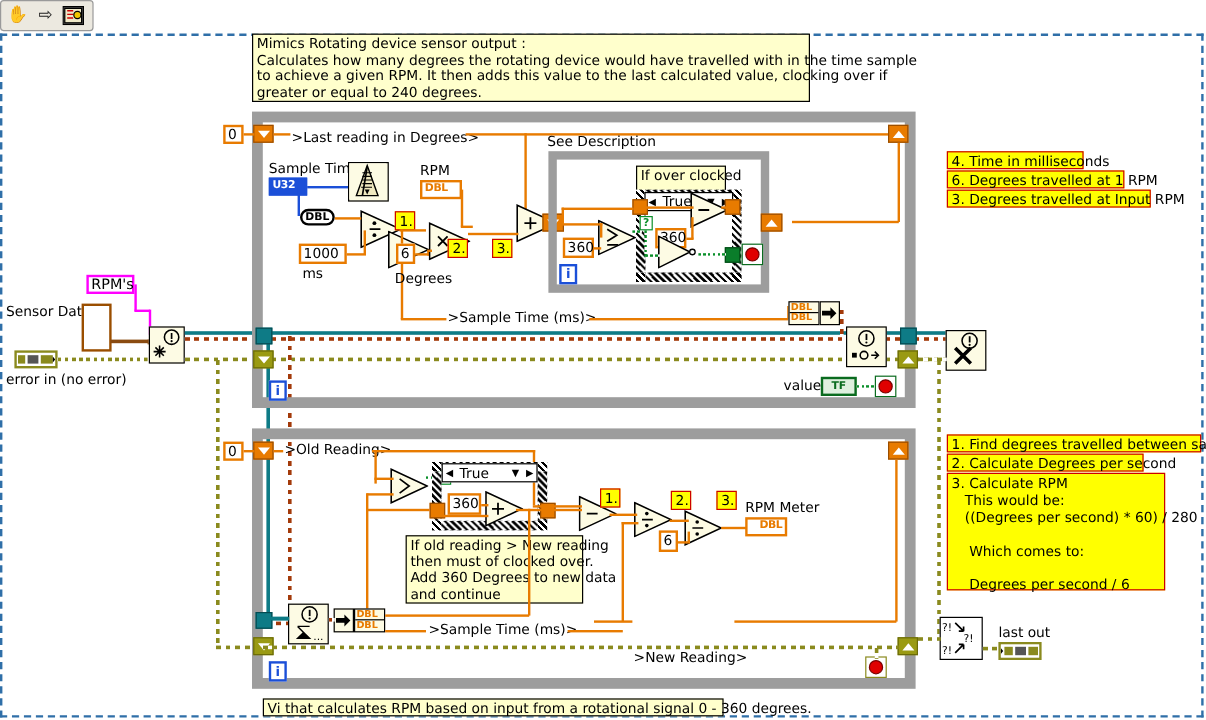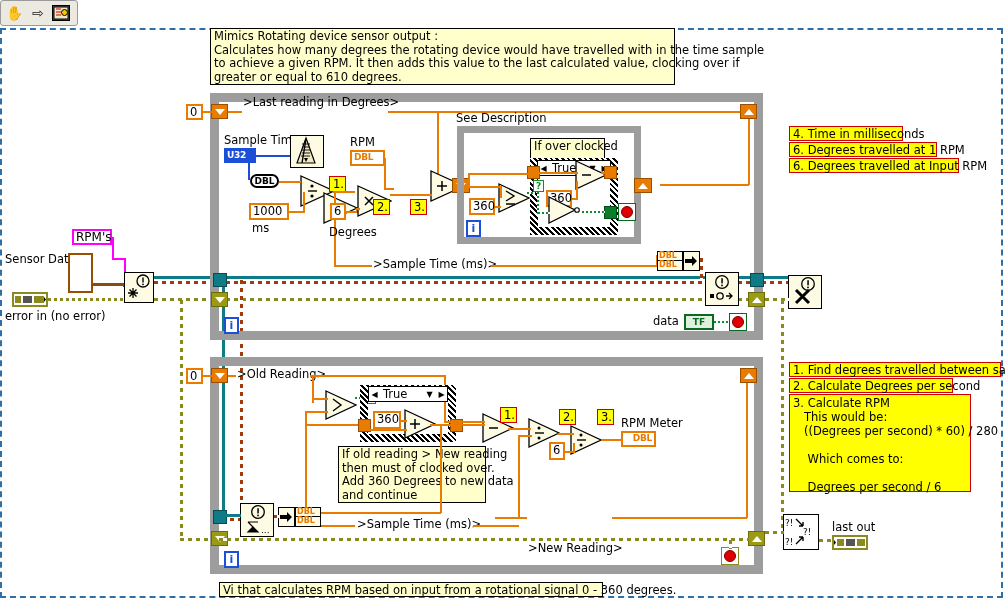--- a/index.html
+++ b/index.html
@@ -93,25 +93,25 @@
       <circle cx="12.5" cy="7.5" r="3" fill="#f2c800" stroke="#000"></circle>
     </svg>
   </div>
 </div>
 
 <div class="abs" id="canvas"></div>
 
 <div class="abs note" style="left:210px;top:28px;width:465px;height:57px;">Mimics Rotating device sensor output :
 Calculates how many degrees the rotating device would have travelled with in the time sample
 to achieve a given RPM. It then adds this value to the last calculated value, clocking over if
-greater or equal to 610 degrees.</div>
+greater or equal to 240 degrees.</div>
 
 <div class="abs ynote" style="left:789px;top:126px;width:114px;height:15px;">4. Time in milliseconds</div>
 <div class="abs ynote" style="left:789px;top:142px;width:148px;height:15px;">6. Degrees travelled at 1 RPM</div>
-<div class="abs ynote" style="left:789px;top:158px;width:170px;height:15px;">6. Degrees travelled at Input RPM</div>
+<div class="abs ynote" style="left:789px;top:158px;width:170px;height:15px;">3. Degrees travelled at Input RPM</div>
 
 <div class="abs ynote" style="left:789px;top:362px;width:212px;height:15px;">1. Find degrees travelled between samples</div>
 <div class="abs ynote" style="left:789px;top:378px;width:164px;height:15px;">2. Calculate Degrees per second</div>
 <div class="abs ynote" style="left:789px;top:394px;width:182px;height:98px;padding-top:1px;">3. Calculate RPM
    This would be:
    ((Degrees per second) * 60) / 280
 
     Which comes to:
 
     Degrees per second / 6</div>
@@ -165,21 +165,21 @@
 <div class="abs w wh" style="left:222px;top:514px;width:22px;height:3px;background:#0e7b86;"></div>
 <div class="abs w wh" style="left:222px;top:518px;width:22px;height:3px;background:repeating-linear-gradient(90deg,#a33a0a 0 4px,#fff 4px 8px);"></div>
 
 <div class="abs wloop" style="left:210px;top:93px;width:553px;height:247px;"></div>
 
 <div class="abs srTop" style="left:211px;top:104px;display:flex;align-items:center;justify-content:center;">
   <div class="tri-d"></div>
 </div>
 <div class="abs const" style="left:186px;top:104px;width:17px;height:16px;">0</div>
 <div class="abs w wh" style="left:203px;top:111px;width:9px;"></div>
-<div class="abs lbl" style="left:243px;top:96px;">&gt;Last reading in Degrees&gt;</div>
+<div class="abs lbl" style="left:243px;top:108px;">&gt;Last reading in Degrees&gt;</div>
 <div class="abs w wh" style="left:228px;top:111px;width:14px;"></div>
 <div class="abs w wh" style="left:388px;top:111px;width:361px;"></div>
 <div class="abs w wv" style="left:437px;top:111px;height:72px;"></div>
 
 <div class="abs srTop" style="left:740px;top:104px;display:flex;align-items:center;justify-content:center;">
   <div class="tri-u"></div>
 </div>
 <div class="abs w wv" style="left:748px;top:119px;height:66px;"></div>
 <div class="abs w wh" style="left:660px;top:184px;width:89px;"></div>
 
@@ -349,21 +349,21 @@
   <svg width="31" height="31" viewBox="0 0 31 31">
     <circle cx="16" cy="9" r="6.3" fill="none" stroke="#000" stroke-width="1.3"></circle>
     <rect x="15.3" y="5.2" width="1.5" height="5.2" fill="#000"></rect>
     <circle cx="16" cy="12.4" r="0.9" fill="#000"></circle>
     <rect x="4" y="21" width="4" height="4" fill="#000"></rect>
     <circle cx="14" cy="23" r="3.2" fill="none" stroke="#000" stroke-width="1.3"></circle>
     <path d="M20 23 h5 M23 20 l3 3 l-3 3" stroke="#000" stroke-width="1.3" fill="none"></path>
   </svg>
 </div>
 
-<div class="abs lbl" style="left:653px;top:315px;">data</div>
+<div class="abs lbl" style="left:653px;top:315px;">value</div>
 <div class="abs stopbtn" style="left:684px;top:314px;width:30px;height:16px;line-height:13px;">TF</div>
 <div class="abs w wh" style="left:714px;top:321px;width:16px;height:2px;background:repeating-linear-gradient(90deg,#0a8f2a 0 2px,#fff 2px 4px);"></div>
 <div class="abs ledwrap" style="left:729px;top:313px;width:18px;height:18px;">
   <div class="led"></div>
 </div>
 
 <div class="abs srOlive" style="left:748px;top:292px;display:flex;align-items:center;justify-content:center;">
   <div class="tri-u"></div>
 </div>
 <div class="abs srOlive" style="left:211px;top:292px;display:flex;align-items:center;justify-content:center;">

